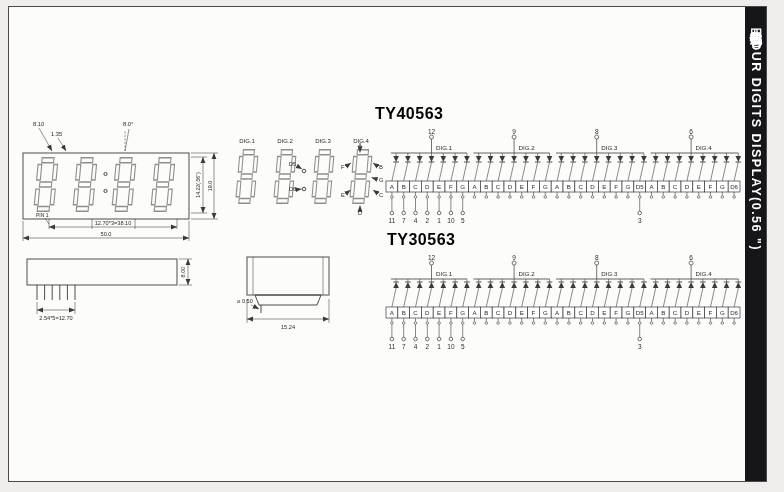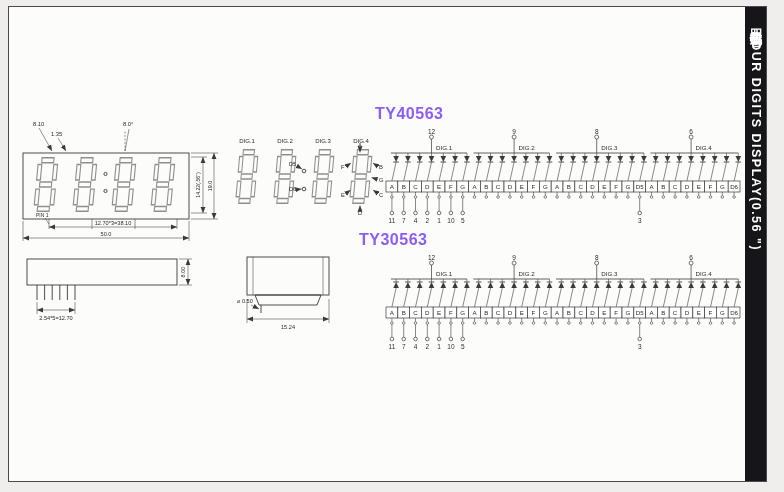--- a/index.html
+++ b/index.html
@@ -16,21 +16,21 @@
   .sidebar{
     position:absolute;top:0;right:0;width:21px;height:100%;
     background:#15151a;display:flex;justify-content:center;
   }
   .sidebar-text{
     writing-mode:vertical-rl;text-orientation:mixed;
     color:#ffffff;font-size:12.5px;font-weight:bold;letter-spacing:1.5px;
     padding-top:12px;white-space:nowrap;
   }
   .model-title{
-    position:absolute;font-size:16px;font-weight:bold;color:#8b5cf6;
+    position:absolute;font-size:16px;font-weight:bold;color:#000000;
     letter-spacing:.5px;
   }
   svg.dw{position:absolute;overflow:visible}
   svg text{fill:#2b2b2b;font-family:"Liberation Sans","DejaVu Sans",sans-serif}
   .ln{stroke:#3a3a3a;stroke-width:.9;fill:none}
   .dim{stroke:#3a3a3a;stroke-width:.55;fill:none}
 </style>
 </head>
 <body>
 
@@ -49,21 +49,21 @@
         <rect x="14.8" y="19.5" width="3" height="9.5"></rect>
         <rect x="5" y="30" width="9.5" height="3"></rect>
       </g>
     </symbol>
   </defs>
 </svg>
 
 <div class="frame">
 
   <div class="model-title" style="left:366px;top:98px">TY40563</div>
-  <div class="model-title" style="left:350px;top:224px">TY30563</div>
+  <div class="model-title" style="left:378px;top:224px">TY30563</div>
 
   <svg class="dw" style="left:6px;top:110px" width="210" height="136" viewBox="0 0 210 136">
     <g>
       <rect x="8" y="36" width="166" height="66" class="ln" fill="#ffffff"></rect>
       <use href="#sevenseg" xlink:href="#sevenseg" x="16" y="40" width="30" height="56"></use>
       <use href="#sevenseg" xlink:href="#sevenseg" x="55" y="40" width="30" height="56"></use>
       <use href="#sevenseg" xlink:href="#sevenseg" x="94" y="40" width="30" height="56"></use>
       <use href="#sevenseg" xlink:href="#sevenseg" x="133" y="40" width="30" height="56"></use>
       <circle cx="90.5" cy="57" r="1.6" class="ln"></circle>
       <circle cx="90.5" cy="74" r="1.6" class="ln"></circle>

